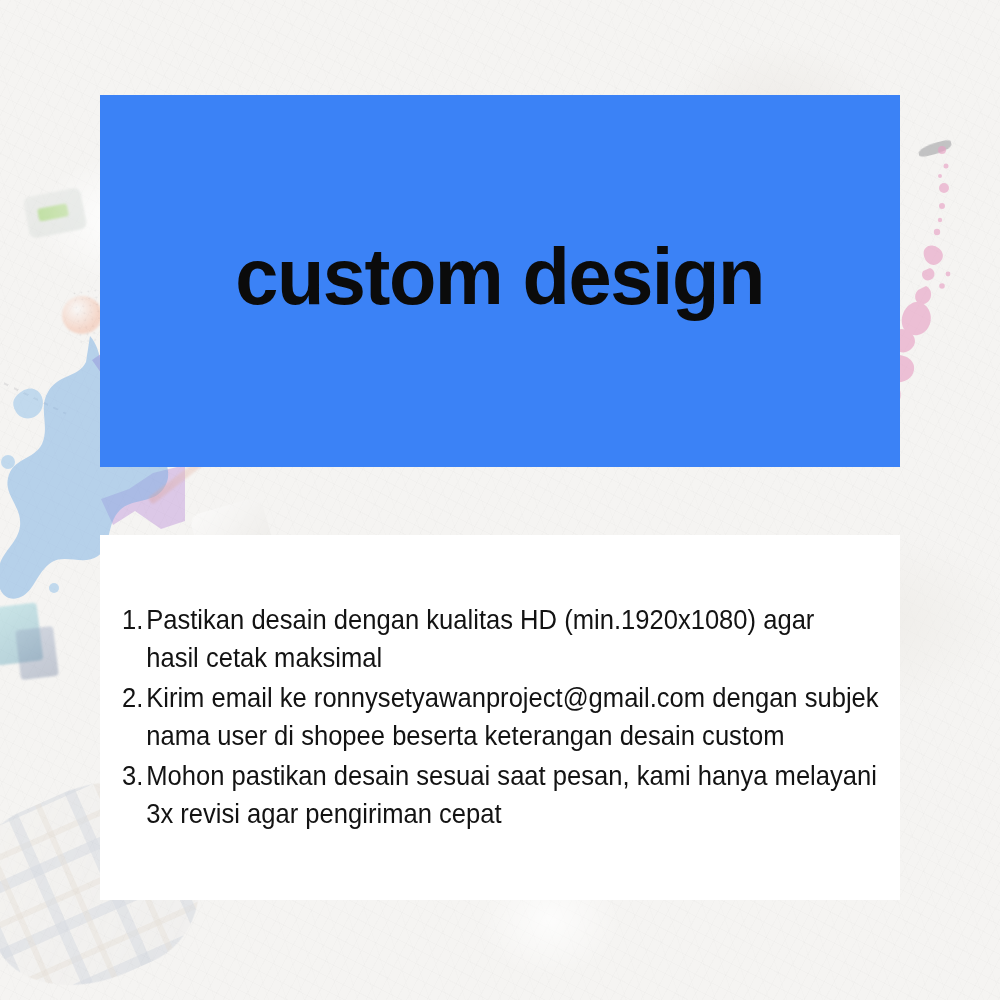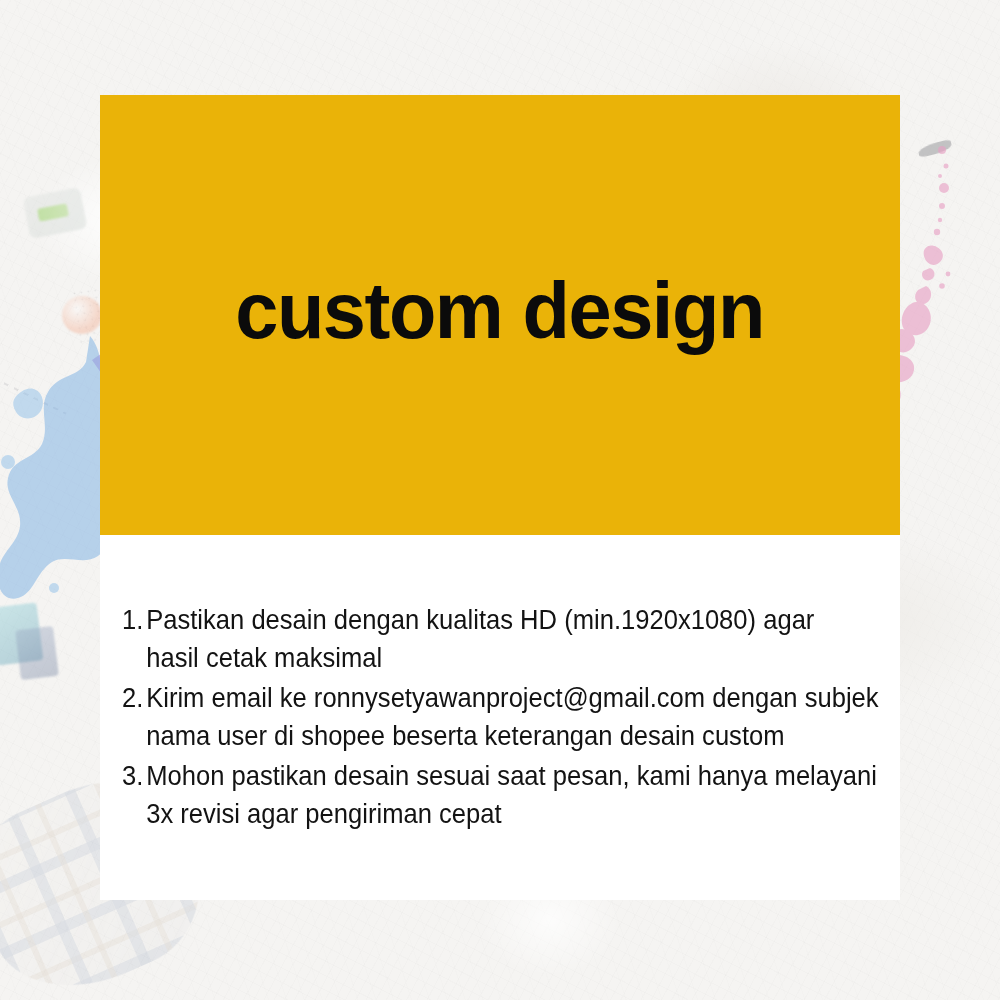--- a/index.html
+++ b/index.html
@@ -233,22 +233,22 @@
     width: 800px;
     height: 805px;
   }
 
   
   .hero {
     position: absolute;
     left: 0;
     top: 0;
     width: 800px;
-    height: 440px;
-    background-color: #eab308;
+    height: 372px;
+    background-color: #3b82f6;
     display: flex;
     align-items: center;
     justify-content: center;
   }
   .hero-title {
     font-family: "Liberation Sans", sans-serif;
     font-weight: 700;
     font-size: 80px;
     line-height: 1;
     letter-spacing: -1.5px;

